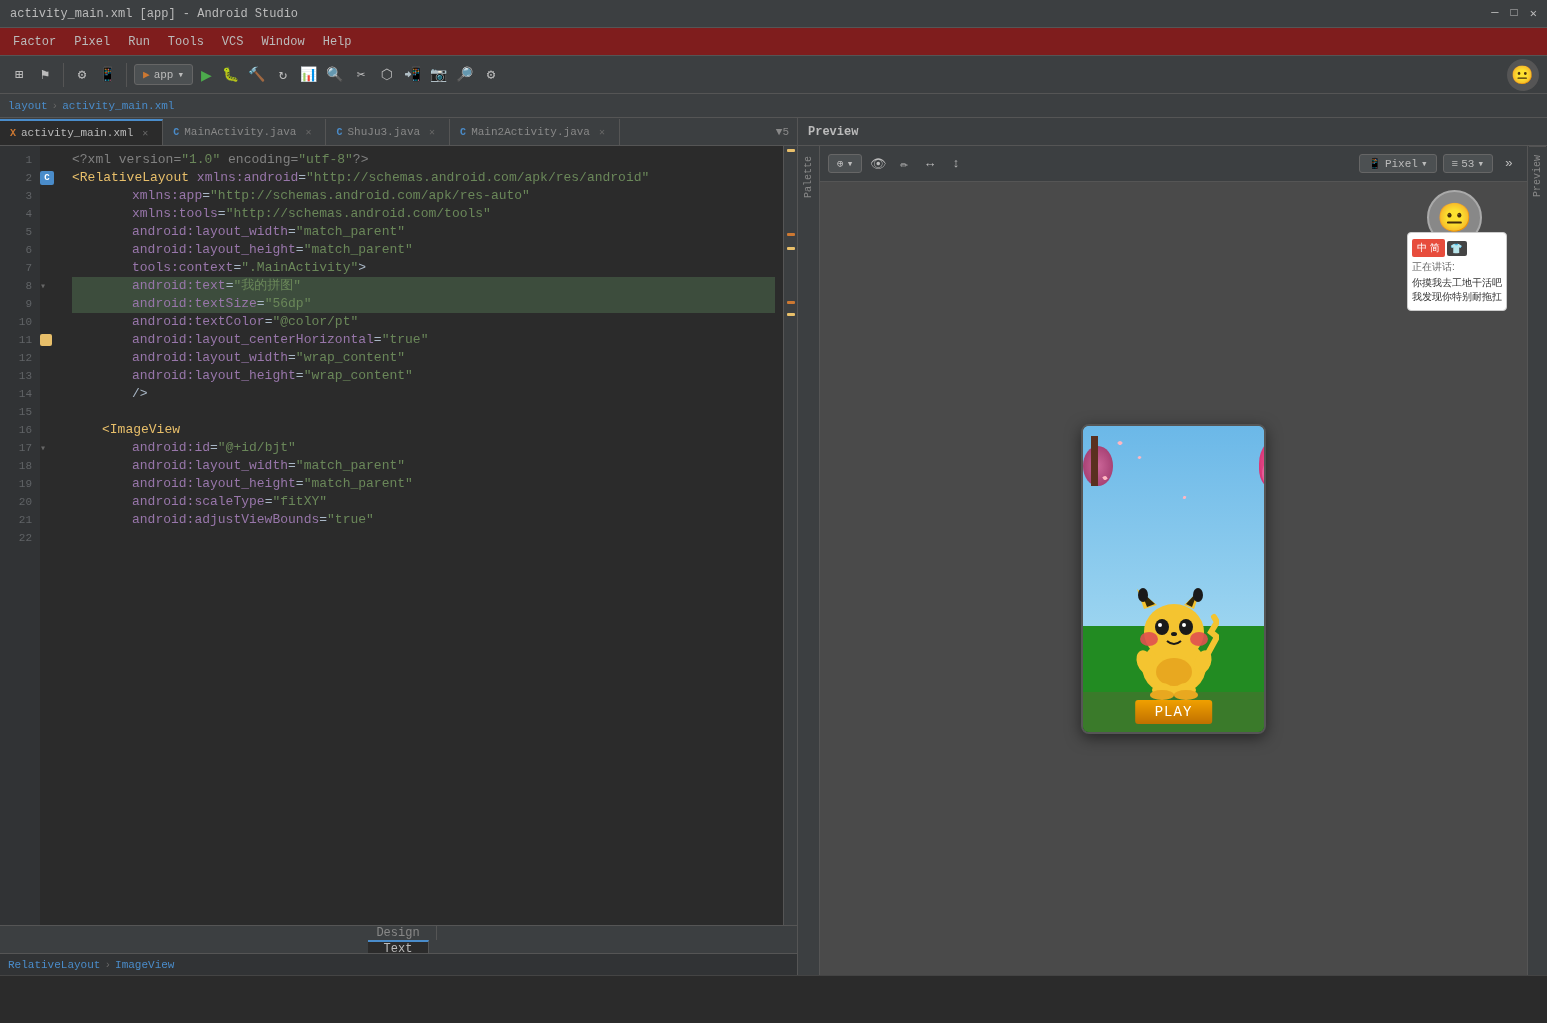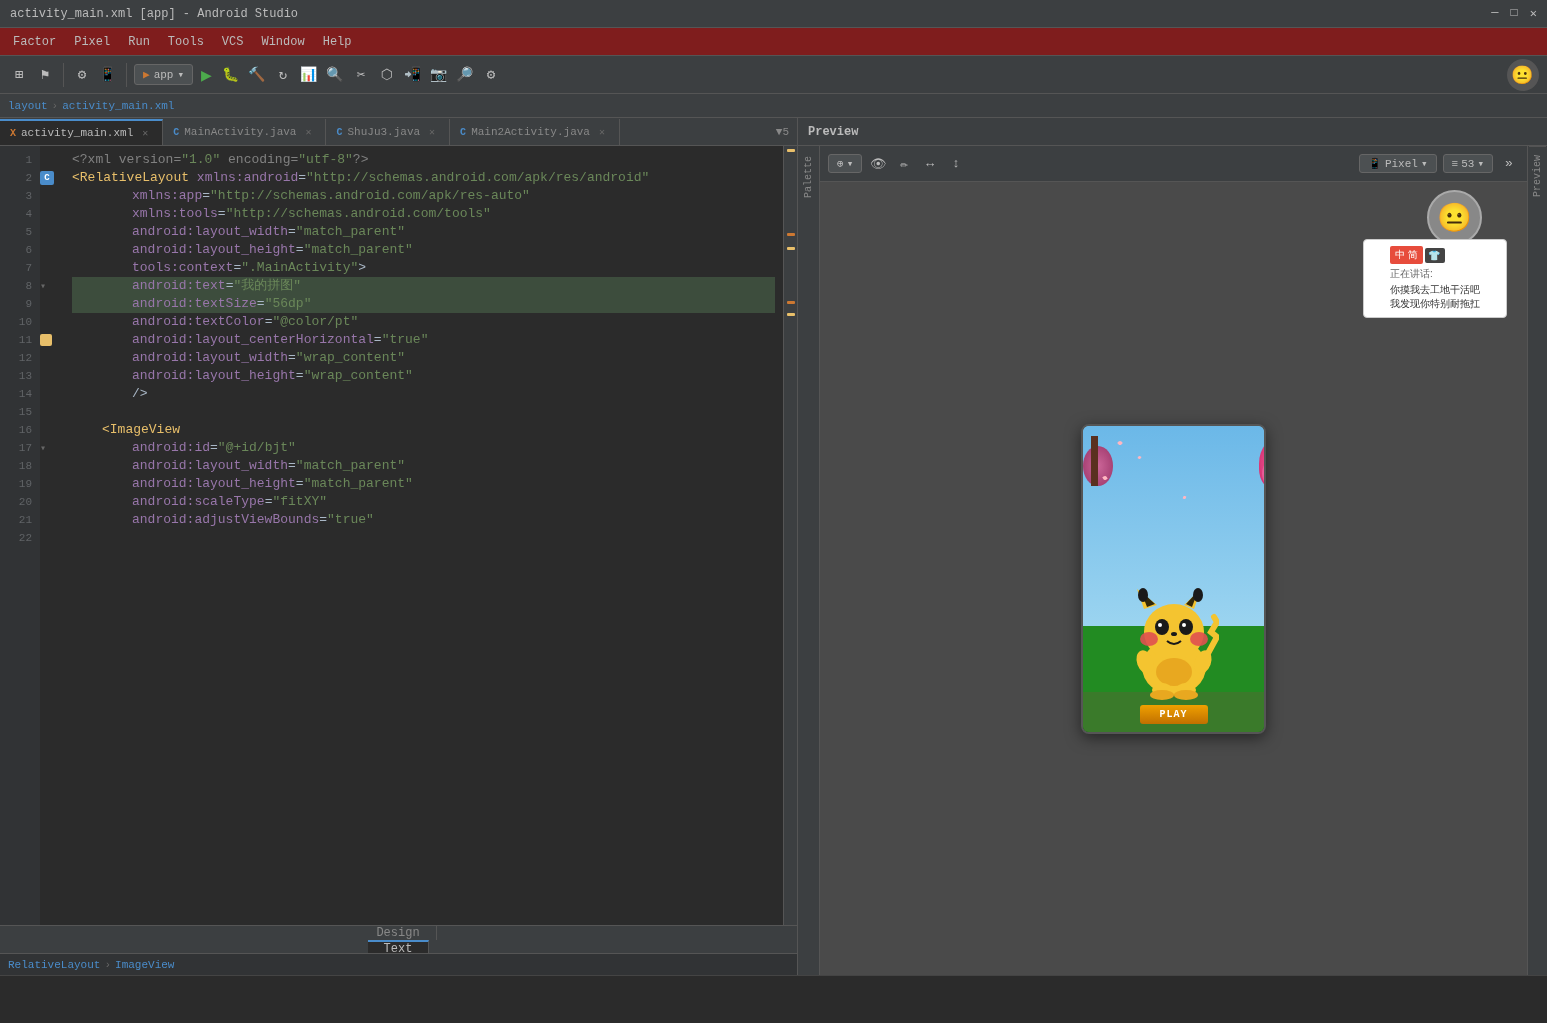--- a/index.html
+++ b/index.html
@@ -361,22 +361,22 @@
     }
 
     
     .play-btn {
       position: absolute;
       bottom: 8px;
       left: 50%;
       transform: translateX(-50%);
       background: linear-gradient(180deg, #f0a000, #c07000);
       color: white;
-      font-size: 10px;
-      font-weight: bold;
+      font-size: 14px;
+      font-weight: normal;
       padding: 4px 20px;
       border-radius: 3px;
       letter-spacing: 1px;
     }
 
     
     .right-sidebar {
       width: 20px;
       background: #3c3f41;
       border-left: 1px solid #555;
@@ -395,27 +395,26 @@
     }
 
     
     .chat-overlay {
       position: absolute;
       top: 50px;
       right: 20px;
       background: white;
       border: 1px solid #ccc;
       border-radius: 4px;
-      padding: 6px 26px;
+      padding: 6px 4px;
       font-size: 11px;
       color: #333;
       z-index: 10;
       max-width: 200px;
       font-family: Arial, sans-serif;
-      margin-top: 7px;
     }
     .chat-label {
       color: #666;
       font-size: 10px;
       margin-bottom: 2px;
     }
 
     
     .avatar {
       width: 32px;

